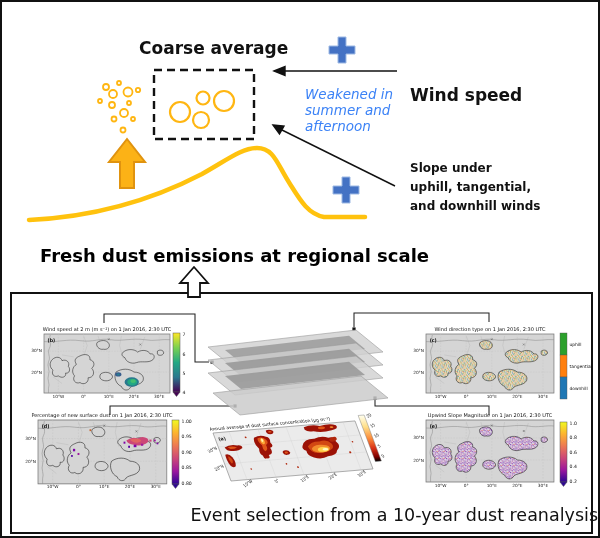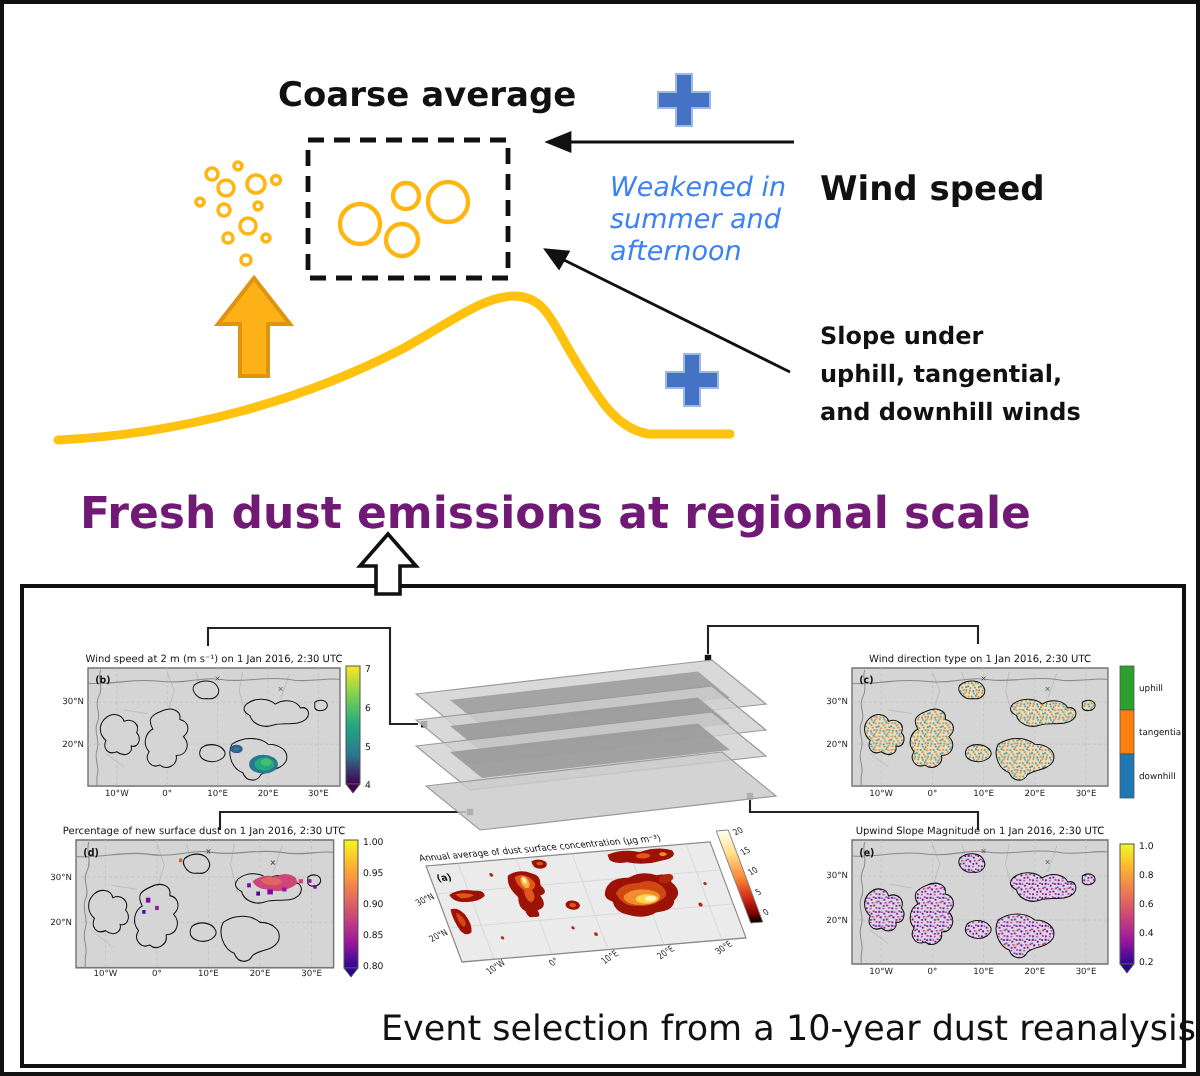--- a/index.html
+++ b/index.html
@@ -5,21 +5,21 @@
   html,body{margin:0;padding:0;background:#fff;}
   #canvas{position:relative;width:600px;height:538px;background:#fff;box-sizing:border-box;border:2px solid #111;font-family:"DejaVu Sans",sans-serif;overflow:hidden;}
   .abs{position:absolute;}
   #bottombox{position:absolute;left:8px;top:290px;width:583px;height:242px;box-sizing:border-box;border:2px solid #111;background:#fff;}
   svg{display:block;}
   .txt{position:absolute;color:#111;}
   #coarse{left:137px;top:36px;font-size:17px;font-weight:bold;}
   #windspeed{left:408px;top:59px;font-size:17px;font-weight:bold;margin-top:24px;}
   #weakened{left:303px;top:84px;font-size:13.5px;color:#3b82f6;white-space:pre-line;line-height:16px;font-style:italic;}
   #slope{left:408px;top:157px;font-size:12px;font-weight:bold;white-space:pre-line;line-height:19px;}
-  #fresh{left:38px;top:243px;font-size:22px;font-weight:bold;color:#701a75;}
+  #fresh{left:38px;top:243px;font-size:18px;font-weight:bold;color:#000000;}
   #caption{left:0;right:0;top:503px;text-align:right;font-size:17.5px;}
 </style>
 </head>
 <body>
 
 <div id="canvas">
 
   <div id="bottombox"></div>
 
   <svg class="abs" style="left:0;top:0" width="600" height="538" viewBox="0 0 600 538">

